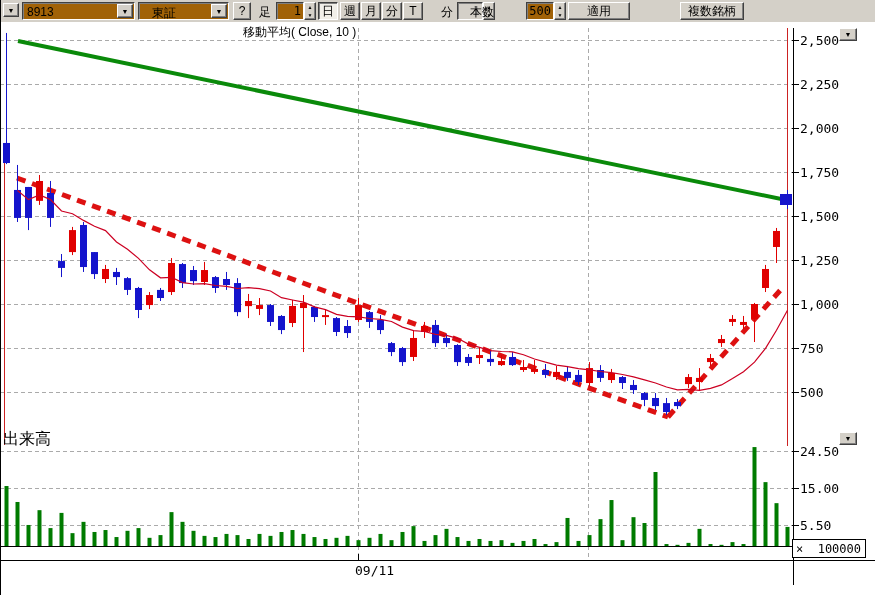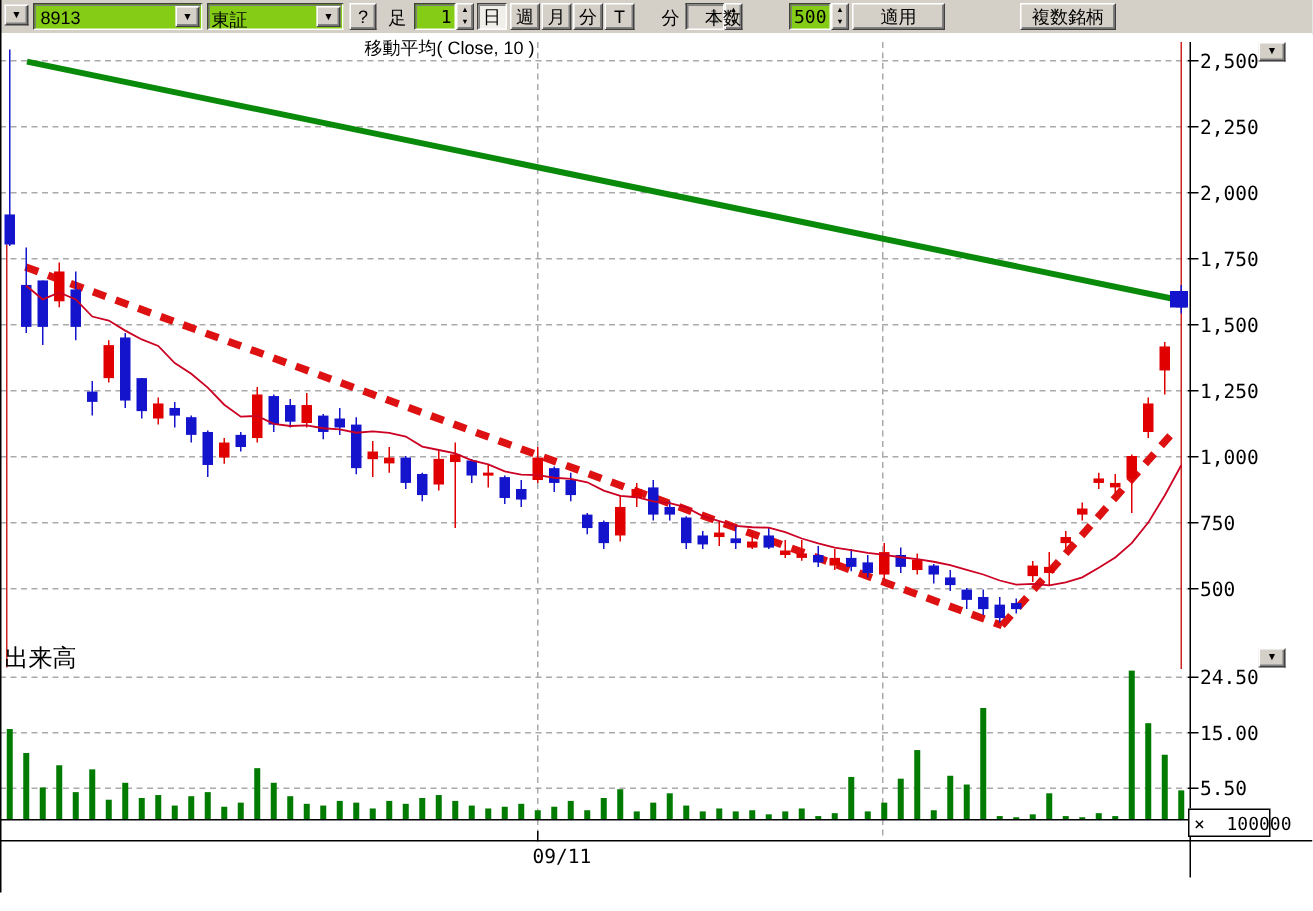--- a/index.html
+++ b/index.html
@@ -22,41 +22,41 @@
   }
   .pressed{
     background:#f1efe9;
     border-top:1px solid #404040;border-left:1px solid #404040;
     border-right:1px solid #ffffff;border-bottom:1px solid #ffffff;
     box-shadow:inset 1px 1px 0 #808080;
     display:flex;align-items:center;justify-content:center;
     box-sizing:border-box;cursor:default;
   }
   .field{
-    background:#84cc16;box-sizing:border-box;
+    background:#a16207;box-sizing:border-box;
     border-top:1px solid #404040;border-left:1px solid #404040;
     border-right:1px solid #ffffff;border-bottom:1px solid #ffffff;
     box-shadow:inset 1px 1px 0 #808080;
     display:flex;align-items:center;
   }
   .field.disabled{background:#d4d0c8;color:#808080;}
   .combo-arrow{width:16px;height:14px;font-size:7px;color:#000;}
   .spin{width:12px;height:18px;display:flex;flex-direction:column;}
   .spin>div{flex:1;font-size:5px;line-height:8px;}
   .num{flex:1;text-align:right;padding-right:2px;font-family:"DejaVu Sans Mono",monospace;}
   .tb-label{position:absolute;top:4px;font-size:12px;}
   .jp{letter-spacing:0px;}
   
   #titlerow{left:0;top:22px;width:875px;height:18px;background:#fff;}
   #titlerow span{position:absolute;top:2px;white-space:pre;font-size:12px;}
   
   .axis-btn{width:18px;height:13px;font-size:7px;}
   #volLabel{left:3px;top:429px;font-size:16px;}
   #multBox{
-    left:792px;top:539px;width:55px;height:19px;background:#fff;
+    left:792px;top:539px;width:74px;height:19px;background:#fff;
     border:1px solid #000;box-sizing:border-box;
     font-family:"DejaVu Sans Mono",monospace;font-size:12px;
     display:flex;align-items:center;padding-left:3px;white-space:pre;
   }
   #leftborder{left:0;top:0;width:1px;height:595px;background:#000;}
   svg{position:absolute;left:0;top:0;}
   svg text{font-family:"DejaVu Sans Mono",monospace;font-size:13px;fill:#000;}
 </style>
 </head>
 <body>
@@ -67,21 +67,21 @@
     </div>
 
   <div class="abs field" style="left:22px;top:2px;width:113px;height:18px;">
     <span class="abs" style="left:4px;top:2px;">8913</span>
     <div class="abs raised combo-arrow" style="right:1px;top:1px;">
       <span>▼</span>
       </div>
   </div>
 
   <div class="abs field" style="left:138px;top:2px;width:91px;height:18px;">
-    <span class="abs jp" style="left:2px;top:2px;">東証</span>
+    <span class="abs jp" style="left:13px;top:2px;">東証</span>
     <div class="abs raised combo-arrow" style="right:1px;top:1px;">
       <span>▼</span>
       </div>
   </div>
 
   <div class="abs raised" style="left:233px;top:2px;width:18px;height:18px;">?</div>
 
   <span class="tb-label jp" style="left:259px;">足</span>
 
   <div class="abs field" style="left:276px;top:2px;width:28px;height:18px;">

